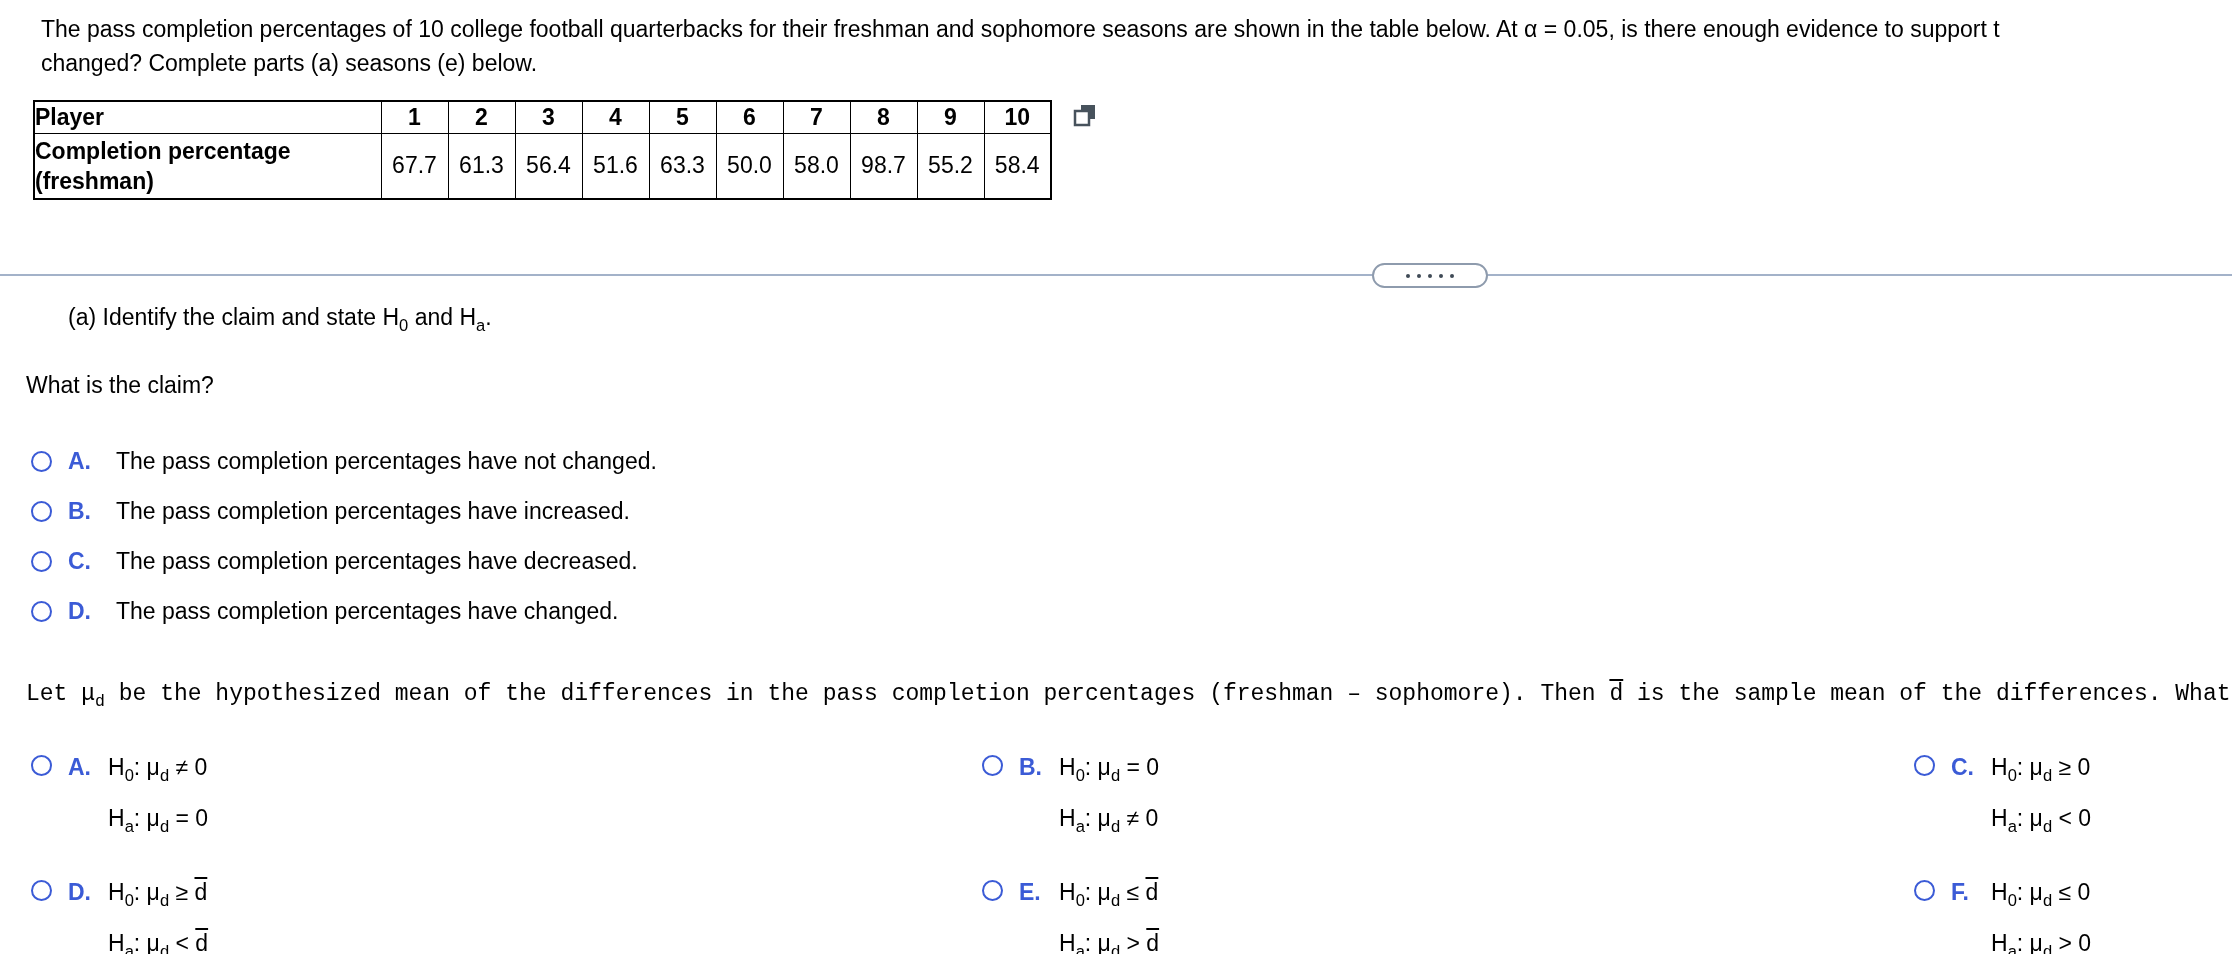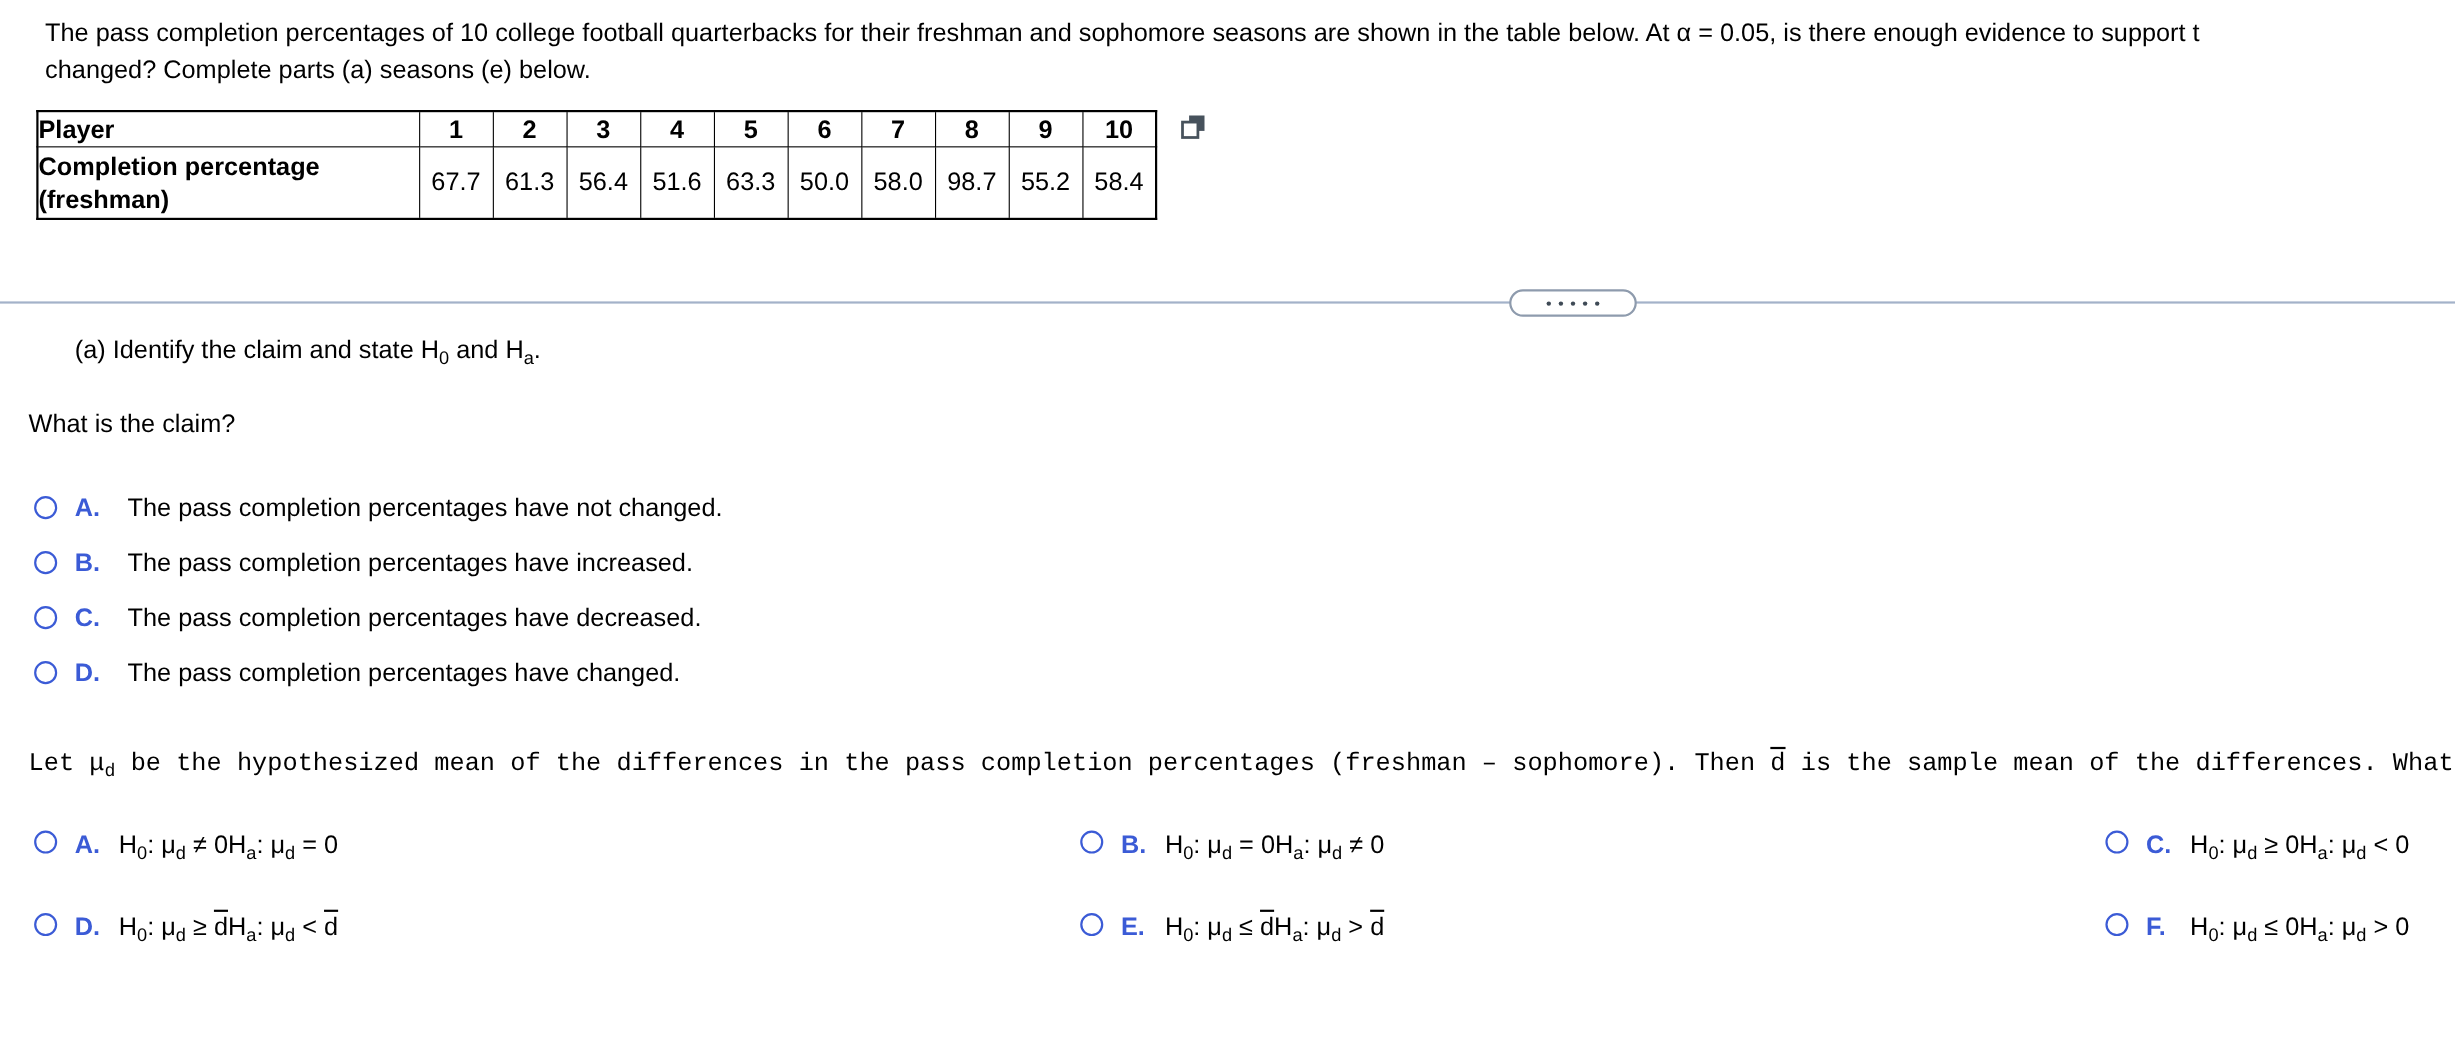--- a/index.html
+++ b/index.html
@@ -55,21 +55,21 @@
 
   #hyp-intro { position: absolute; left: 26px; top: 677px; line-height: 34px; white-space: nowrap; font-family: Liberation Mono, monospace; }
 
   #hyp-options {
     position: absolute; left: 31px; top: 746px;
     display: grid; grid-template-columns: 951px 932px auto; row-gap: 24px;
   }
   .hopt { display: flex; align-items: flex-start; }
   .hopt .radio { margin-top: 9px; }
   .hopt .letter { line-height: 43px; width: 40px; }
-  .hlines { display: flex; flex-direction: row; }
+  .hlines { display: flex; flex-direction: column; }
   .hline { line-height: 43px; white-space: nowrap; }
 </style>
 </head>
 <body>
 
 <div id="statement">
   <div class="line1">The pass completion percentages of 10 college football quarterbacks for their freshman and sophomore seasons are shown in the table below. At α = 0.05, is there enough evidence to support t</div>
   <div class="line2">changed? Complete parts (a) seasons (e) below.</div>
 </div>
 

